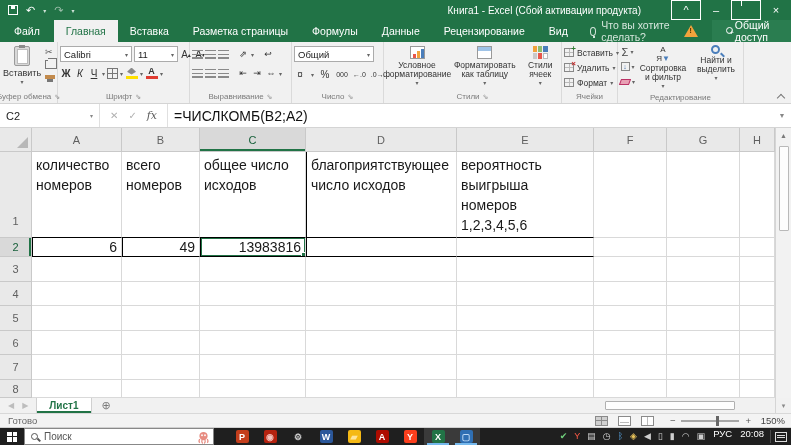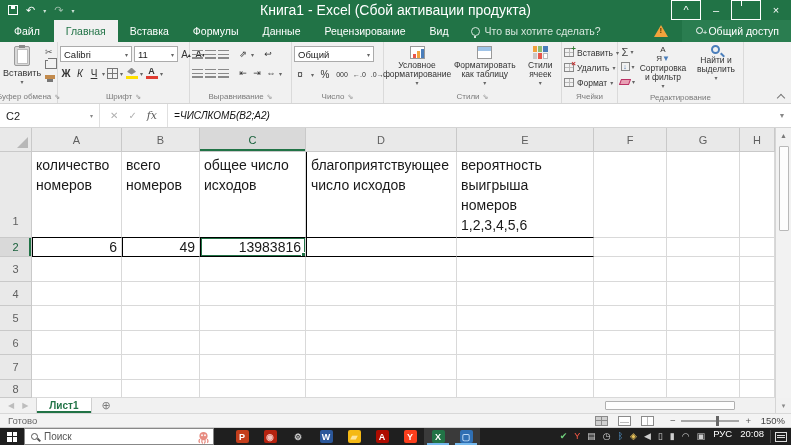--- a/index.html
+++ b/index.html
@@ -8,21 +8,21 @@
   .screen { width:791px; height:445px; display:flex; flex-direction:column; }
 
   
   .titlebar { height:20px; background:#217346; display:flex; align-items:center; color:#fff; flex:none; }
   .qat { display:flex; align-items:center; gap:8px; padding-left:8px; width:150px; }
   .save-ic { width:10px; height:10px; border:1px solid #fff; position:relative; display:inline-block; }
   .save-ic::after { content:""; position:absolute; left:2px; top:0; width:4px; height:3px; background:#fff; }
   .qat .arr { font-size:11px; line-height:1; color:#fff; }
   .qat .arr.dim { color:#9dbfac; }
   .qat .dd { font-size:6px; color:#cfe3d8; }
-  .tb-title { flex:1; text-align:center; font-size:14px; color:#fff; white-space:nowrap; overflow:hidden; }
+  .tb-title { flex:1; text-align:right; font-size:10px; color:#fff; white-space:nowrap; overflow:hidden; }
   .winctl { display:flex; align-items:center; gap:0; width:150px; justify-content:flex-end; }
   .winctl span { width:30px; height:20px; display:inline-flex; align-items:center; justify-content:center; font-size:11px; }
   .ribopt-ic { width:10px; height:8px; border:1px solid #fff; font-size:6px; line-height:6px; text-align:center; }
   .rest-ic { width:8px; height:8px; border:1px solid #fff; position:relative; }
   .rest-ic::after { content:""; position:absolute; left:2px; top:-3px; width:7px; height:7px; border:1px solid #fff; border-left:none; border-bottom:none; }
 
   
   .tabsbar { height:22px; background:#217346; display:flex; align-items:stretch; color:#fff; font-size:10.5px; flex:none; }
   .rtab { padding:0 12px; display:flex; align-items:center; cursor:default; white-space:nowrap; }
   .rtab.file { padding:0 14px; }
@@ -98,21 +98,21 @@
   .mag-ic::after { content:""; position:absolute; left:7px; top:7px; width:5px; height:2px; background:#4a7ebb; transform:rotate(45deg); }
   .collapse { position:absolute; right:6px; bottom:3px; width:8px; height:8px; }
   .collapse::before { content:""; position:absolute; left:1px; top:3px; width:5px; height:5px; border-top:1.5px solid #777; border-left:1.5px solid #777; transform:rotate(45deg); }
 
   
   .fbar { height:24px; background:#fff; border-bottom:1px solid #d4d4d4; display:flex; align-items:stretch; flex:none; font-size:11px; color:#222; }
   .namebox { width:100px; display:flex; align-items:center; justify-content:space-between; padding:0 6px; border-right:1px solid #e0e0e0; }
   .namebox .dd { color:#888; }
   .fb-icons { display:flex; align-items:center; gap:10px; padding:0 10px; border-right:1px solid #e0e0e0; color:#b0b0b0; font-size:10px; }
   .fx { font-family:"DejaVu Serif", serif; font-style:italic; color:#5a5a5a; font-size:11px; }
-  .fb-text { flex:1; display:flex; align-items:center; padding-left:6px; font-size:10px; color:#111;font-style:italic; }
+  .fb-text { flex:1; display:flex; align-items:center; padding-left:6px; font-size:14px; color:#111; }
   .fb-exp { width:18px; display:flex; align-items:center; justify-content:center; color:#888; font-size:7px; }
 
   
   .gridwrap { height:270px; display:flex; flex:none; background:#fff; }
   .grid { width:775px; display:grid; grid-template-columns:32px 90px 78px 106px 151px 137px 73px 73px auto;
           grid-template-rows:24px 86px 19px 25px 24px 25px 24px 25px auto; }
   .hcell { background:#e9e9e9; border-right:1px solid #c9c9c9; border-bottom:1px solid #c9c9c9; color:#5f5f5f; font-size:11px; display:flex; align-items:center; justify-content:center; }
   .hcell.selh { background:#d9d9d9; color:#17603a; box-shadow:inset 0 -2px 0 #217346; }
   .hcell.selh-r { background:#d9d9d9; color:#17603a; box-shadow:inset -2px 0 0 #217346; }
   .hcell.tall { align-items:flex-end; padding-bottom:10px; }
@@ -202,20 +202,21 @@
           <span class="rest-ic"></span>
         </span>
       <span>×</span>
     </div>
   </div>
 
   <div class="tabsbar">
     <div class="rtab file">Файл</div>
     <div class="rtab sel">Главная</div>
     <div class="rtab">Вставка</div>
+    <div class="rtab">Разметка страницы</div>
     <div class="rtab">Формулы</div>
     <div class="rtab">Данные</div>
     <div class="rtab">Рецензирование</div>
     <div class="rtab">Вид</div>
     <div class="tellme">
       <span class="bulb"></span>
       <span>Что вы хотите сделать?</span>
     </div>
     <div class="tabspacer"></div>
     <div class="warn"></div>

